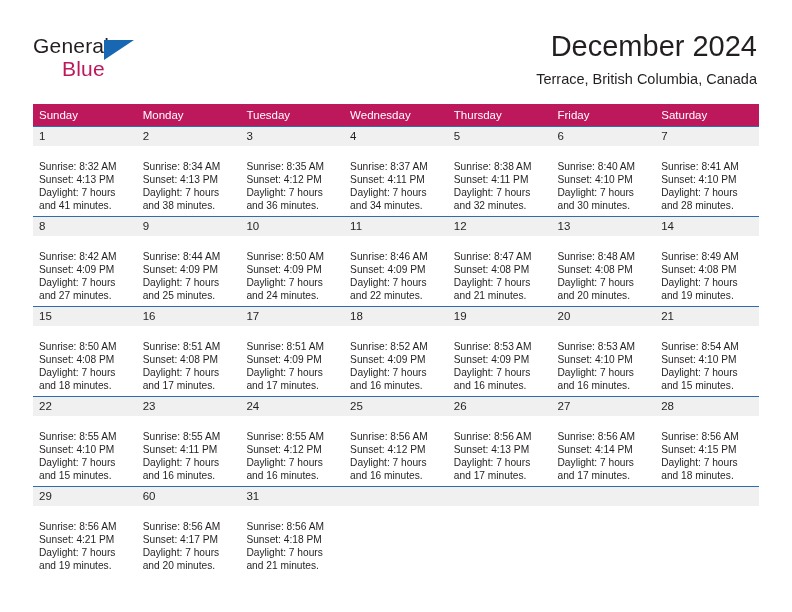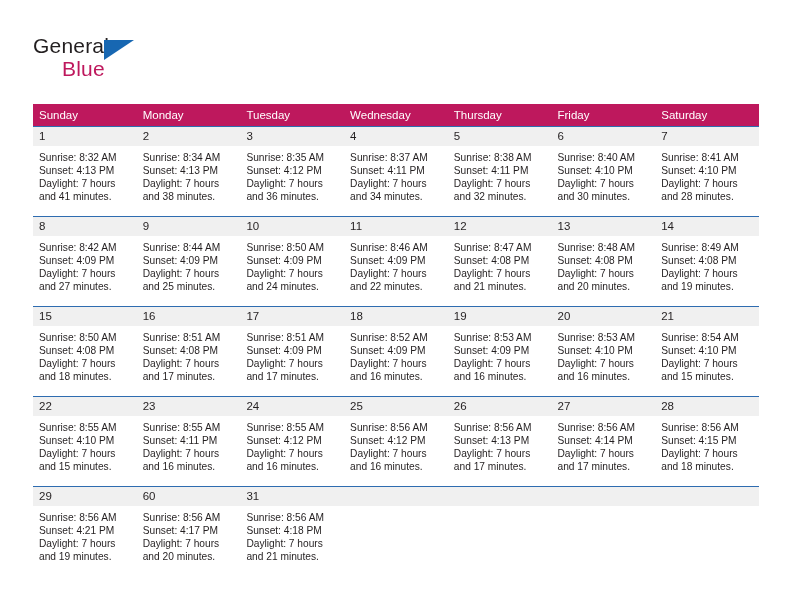--- a/index.html
+++ b/index.html
@@ -143,21 +143,21 @@
     color: #231f20;
     box-sizing: border-box;
     font-family: "Liberation Sans", sans-serif;
   }
 
   .daycell.empty .daynum-band {
     color: transparent;
   }
 
   .day-lines {
-    padding: 5px 4px 0 6px;
+    padding: 14px 4px 0 6px;
     font-size: 10.2px;
     line-height: 13.1px;
     color: #231f20;
     font-family: "Liberation Sans", sans-serif;
   }
   .day-lines div {
     white-space: nowrap;
   }
 </style>
 </head>
@@ -166,20 +166,24 @@
 <div id="page">
 
   <div class="masthead">
 
     <div class="brand">
       <span class="brand-general">General</span>
       <span class="brand-flag"></span>
       <span class="brand-blue">Blue</span>
     </div>
 
+    <div class="title-block">
+      <div class="cal-title">December 2024</div>
+      <div class="cal-subtitle">Terrace, British Columbia, Canada</div>
+    </div>
 
   </div>
 
   <table class="calendar">
     <thead class="cal-head">
       <tr>
         <th>Sunday</th>
         <th>Monday</th>
         <th>Tuesday</th>
         <th>Wednesday</th>

